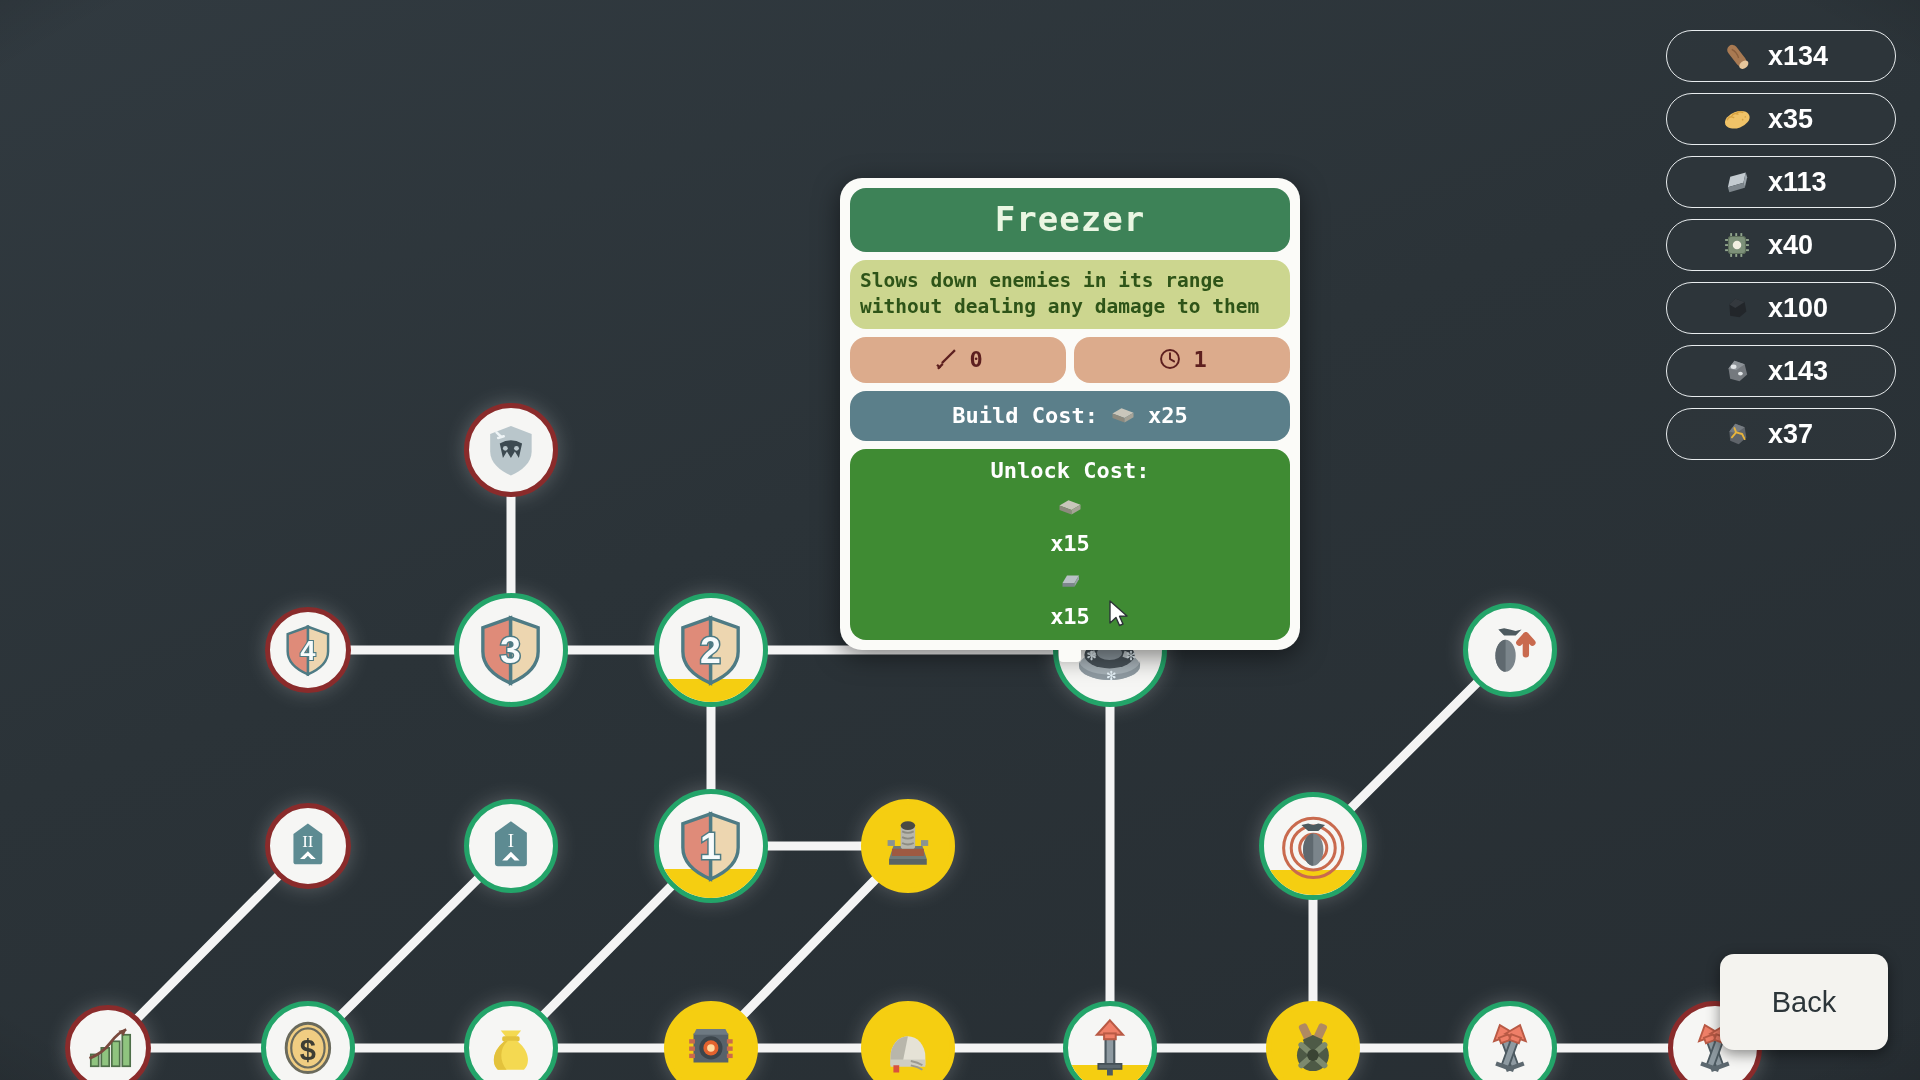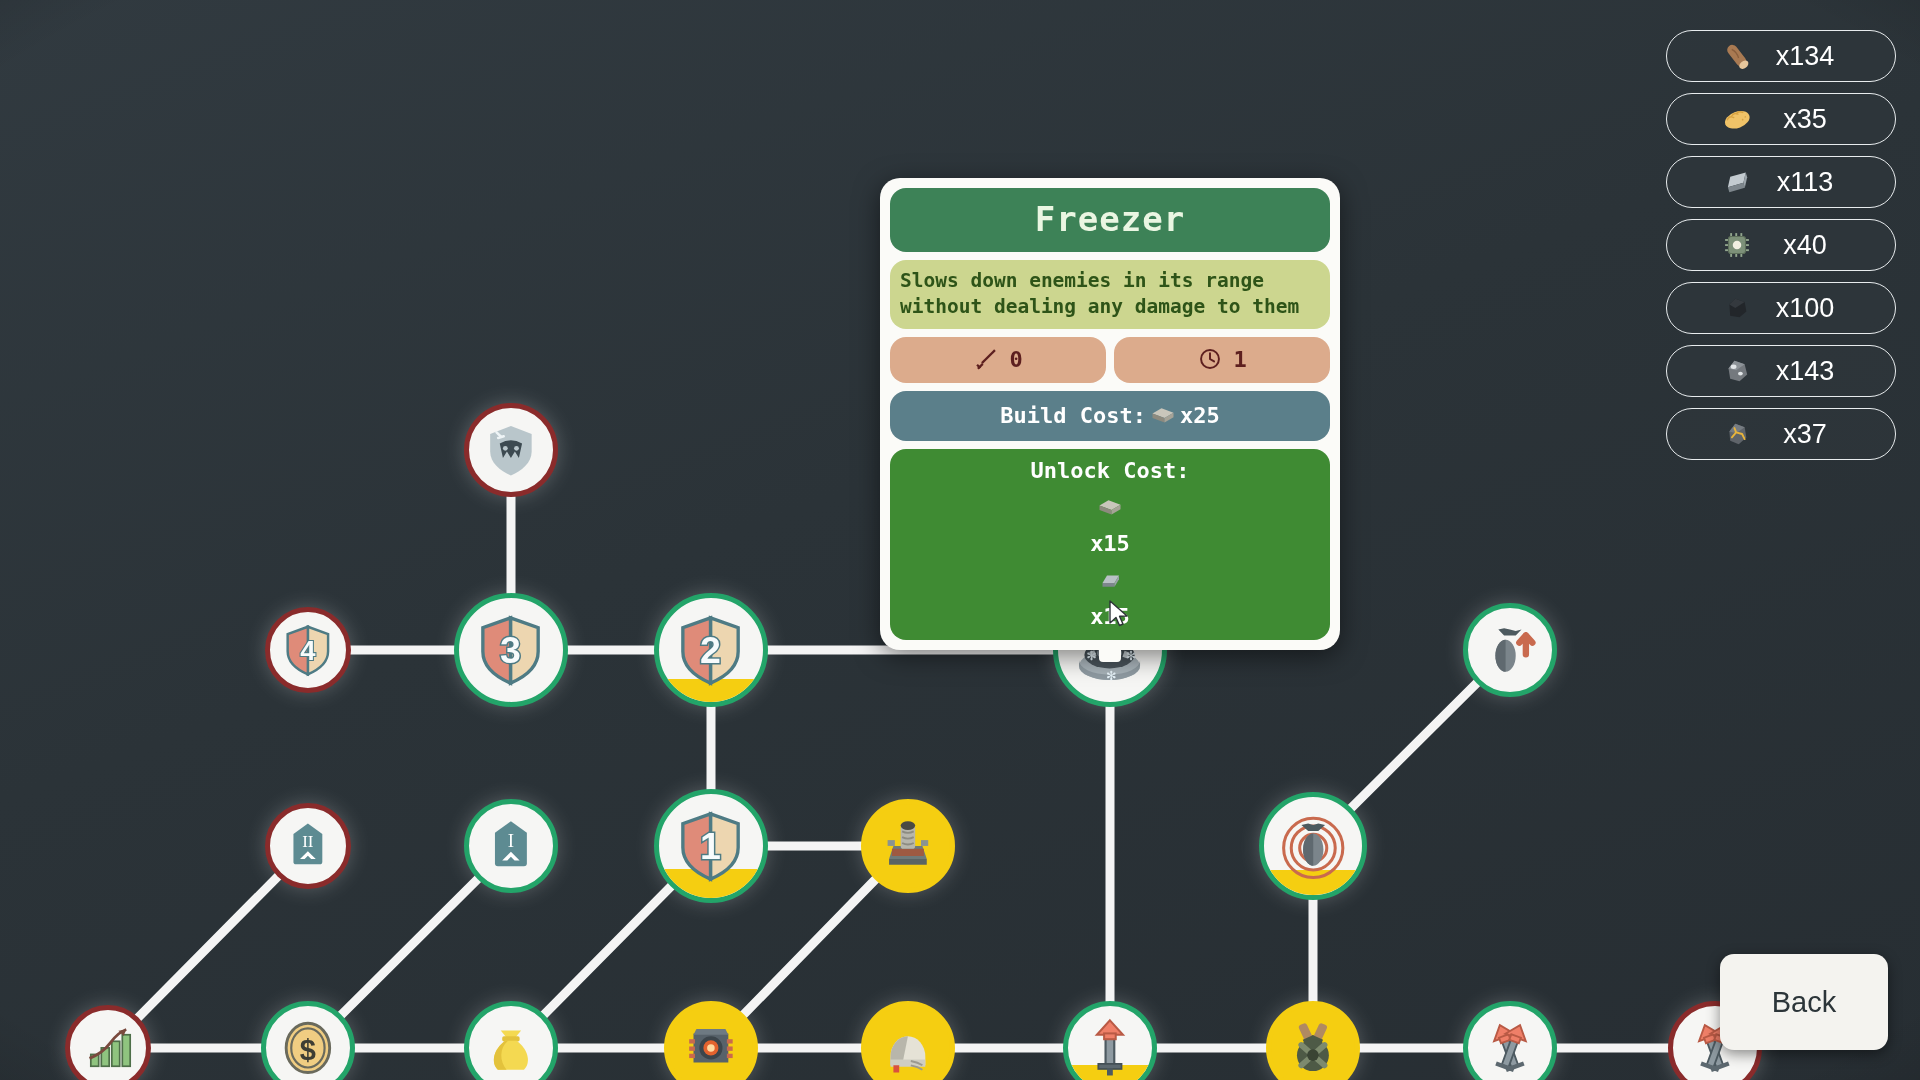--- a/index.html
+++ b/index.html
@@ -82,21 +82,21 @@
     display:flex; align-items:center; justify-content:center; gap:10px;
     padding: 9px 0 11px;
     font-family: "DejaVu Sans Mono", monospace;
     font-size: 22px; font-weight:700; color:#5d1f1f;
   }
   .tt-stat svg { width:26px; height:26px; }
   .tt-cost, .tt-level {
     background:#5b7f8a; color:#ffffff;
     font-family:"DejaVu Sans Mono", monospace;
     font-size:22px; font-weight:700;
-    display:flex; align-items:center; justify-content:center; gap:2px;
+    display:flex; align-items:center; justify-content:center; gap:10px;
     padding: 9px 0 11px;
   }
   .tt-unlock {
     background:#3f8b33; color:#ffffff;
     font-family:"DejaVu Sans Mono", monospace;
     font-size:22px; font-weight:700;
     display:flex; align-items:center; justify-content:center; gap:9px;
     padding: 9px 0 11px; margin-bottom:0;flex-direction:column;
   }
   .tt-cost svg, .tt-unlock svg { width:30px; height:30px; flex:none; }
@@ -110,24 +110,23 @@
   .res-pill {
     width: 230px; height: 52px;
     border: 1.6px solid #e8ecee;
     border-radius: 26px;
     background: rgba(46,55,60,0.62);
     display:flex; align-items:center; justify-content:center; gap: 14px;
     box-sizing:border-box;
   }
   .res-pill .ricon { width:34px; height:34px; display:block; flex:none; }
   .res-pill .rcount {
-    color:#ffffff; font-size:27px; font-weight:400;
+    color:#ffffff; font-size:27px; font-weight:700;
     font-family:"Liberation Sans", sans-serif;
     min-width: 74px;
-    text-align: center;
   }
 
   
   #back-button {
     position:absolute; right: 32px; bottom: 30px;
     width: 168px; height: 96px;
     background:#f4f3ef; border-radius: 14px;
     display:flex; align-items:center; justify-content:center;
     color:#2c3539; font-size:29px;
     box-shadow: 0 4px 14px rgba(0,0,0,0.45);
@@ -419,21 +418,21 @@
                 <rect x="16" y="34" width="13" height="3" fill="#5c686f"></rect>
                 <path d="M22.5 5 l7.5 9 h-15 Z" fill="#ef7f68" stroke="#b95a45" stroke-width="1.3"></path>
                 <rect x="19" y="13" width="7" height="4" fill="#ef7f68" stroke="#b95a45" stroke-width="1.3"></rect>
               </g>
             </svg>
           </div>
         </div>
       </div>
   </div>
 
-  <div id="tooltip" style="left:880px; top:178px;border-radius:20px;">
+  <div id="tooltip" style="left:840px; top:178px;">
     <div class="tt-row tt-title">Freezer</div>
     <div class="tt-row tt-desc">Slows down enemies in its range without dealing any damage to them</div>
 
     <div class="tt-stats">
       <div class="tt-stat">
         <svg viewBox="0 0 32 32">
           <path d="M26 4 L28 6 L14 20 L12 22 L10 20 L24 6 Z" fill="#5d1f1f"></path>
           <path d="M11 21 L5 27 L7 29 L13 23 Z" fill="#5d1f1f"></path>
           <path d="M6 22 L10 26 L8 28 L4 24 Z" fill="#5d1f1f"></path>
         </svg>

